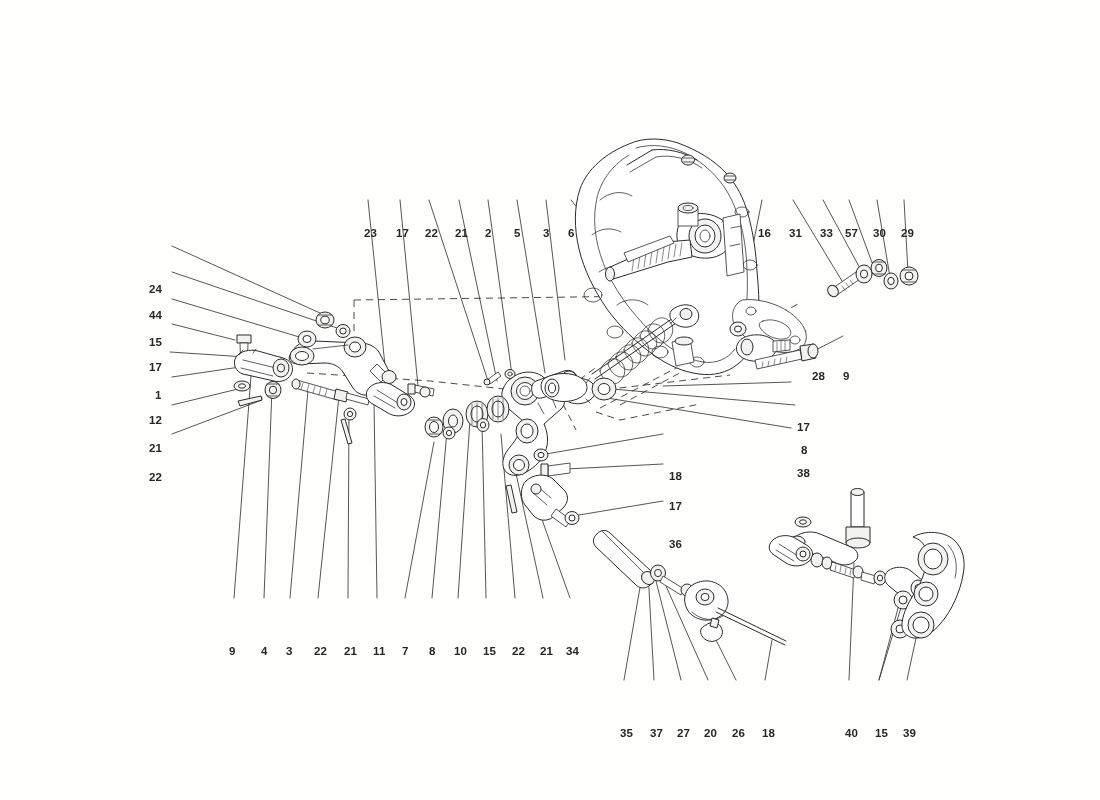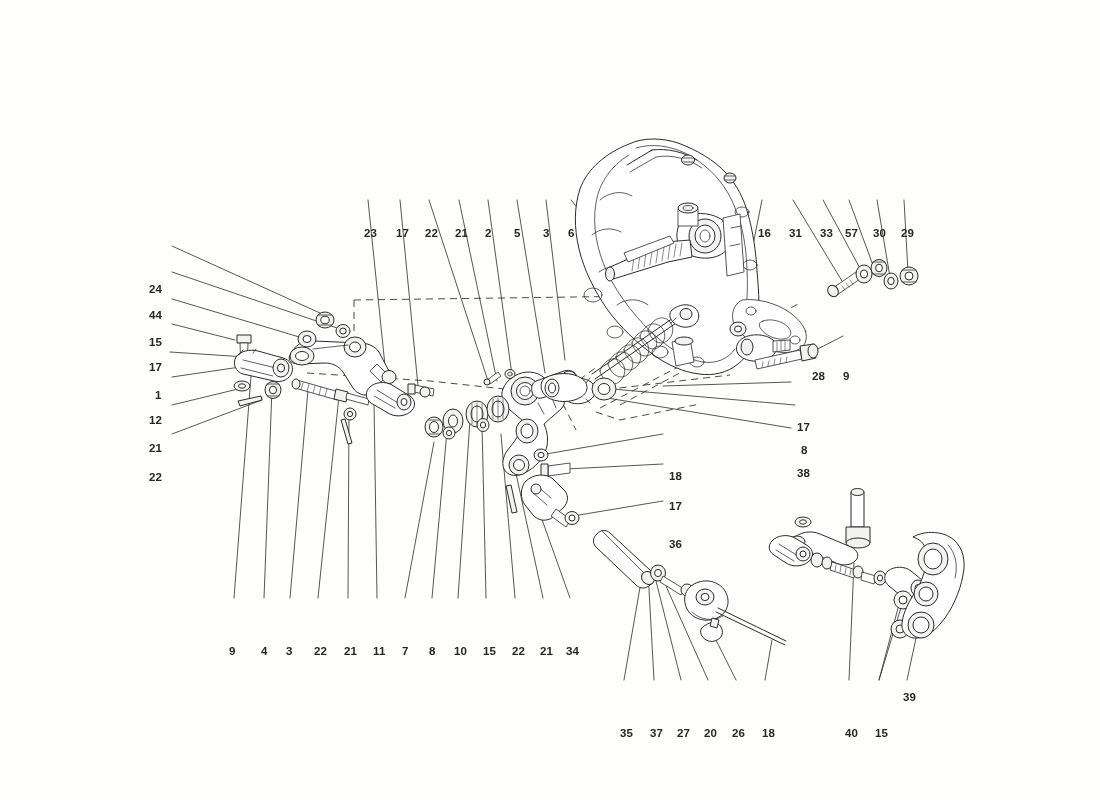--- a/index.html
+++ b/index.html
@@ -577,16 +577,16 @@
       <div class="callout" style="left: 540px; top: 606px;">21</div>
       <div class="callout" style="left: 566px; top: 606px;">34</div>
       <div class="callout" style="left: 620px; top: 688px;">35</div>
       <div class="callout" style="left: 650px; top: 688px;">37</div>
       <div class="callout" style="left: 677px; top: 688px;">27</div>
       <div class="callout" style="left: 704px; top: 688px;">20</div>
       <div class="callout" style="left: 732px; top: 688px;">26</div>
       <div class="callout" style="left: 762px; top: 688px;">18</div>
       <div class="callout" style="left: 845px; top: 688px; text-align: center;">40</div>
       <div class="callout" style="left: 875px; top: 688px;">15</div>
-      <div class="callout" style="left: 903px; top: 652px; text-align: right;">39</div>
+      <div class="callout" style="left: 903px; top: 688px; text-align: right;">39</div>
     </div>
 
 </div>
 
 </body></html>

